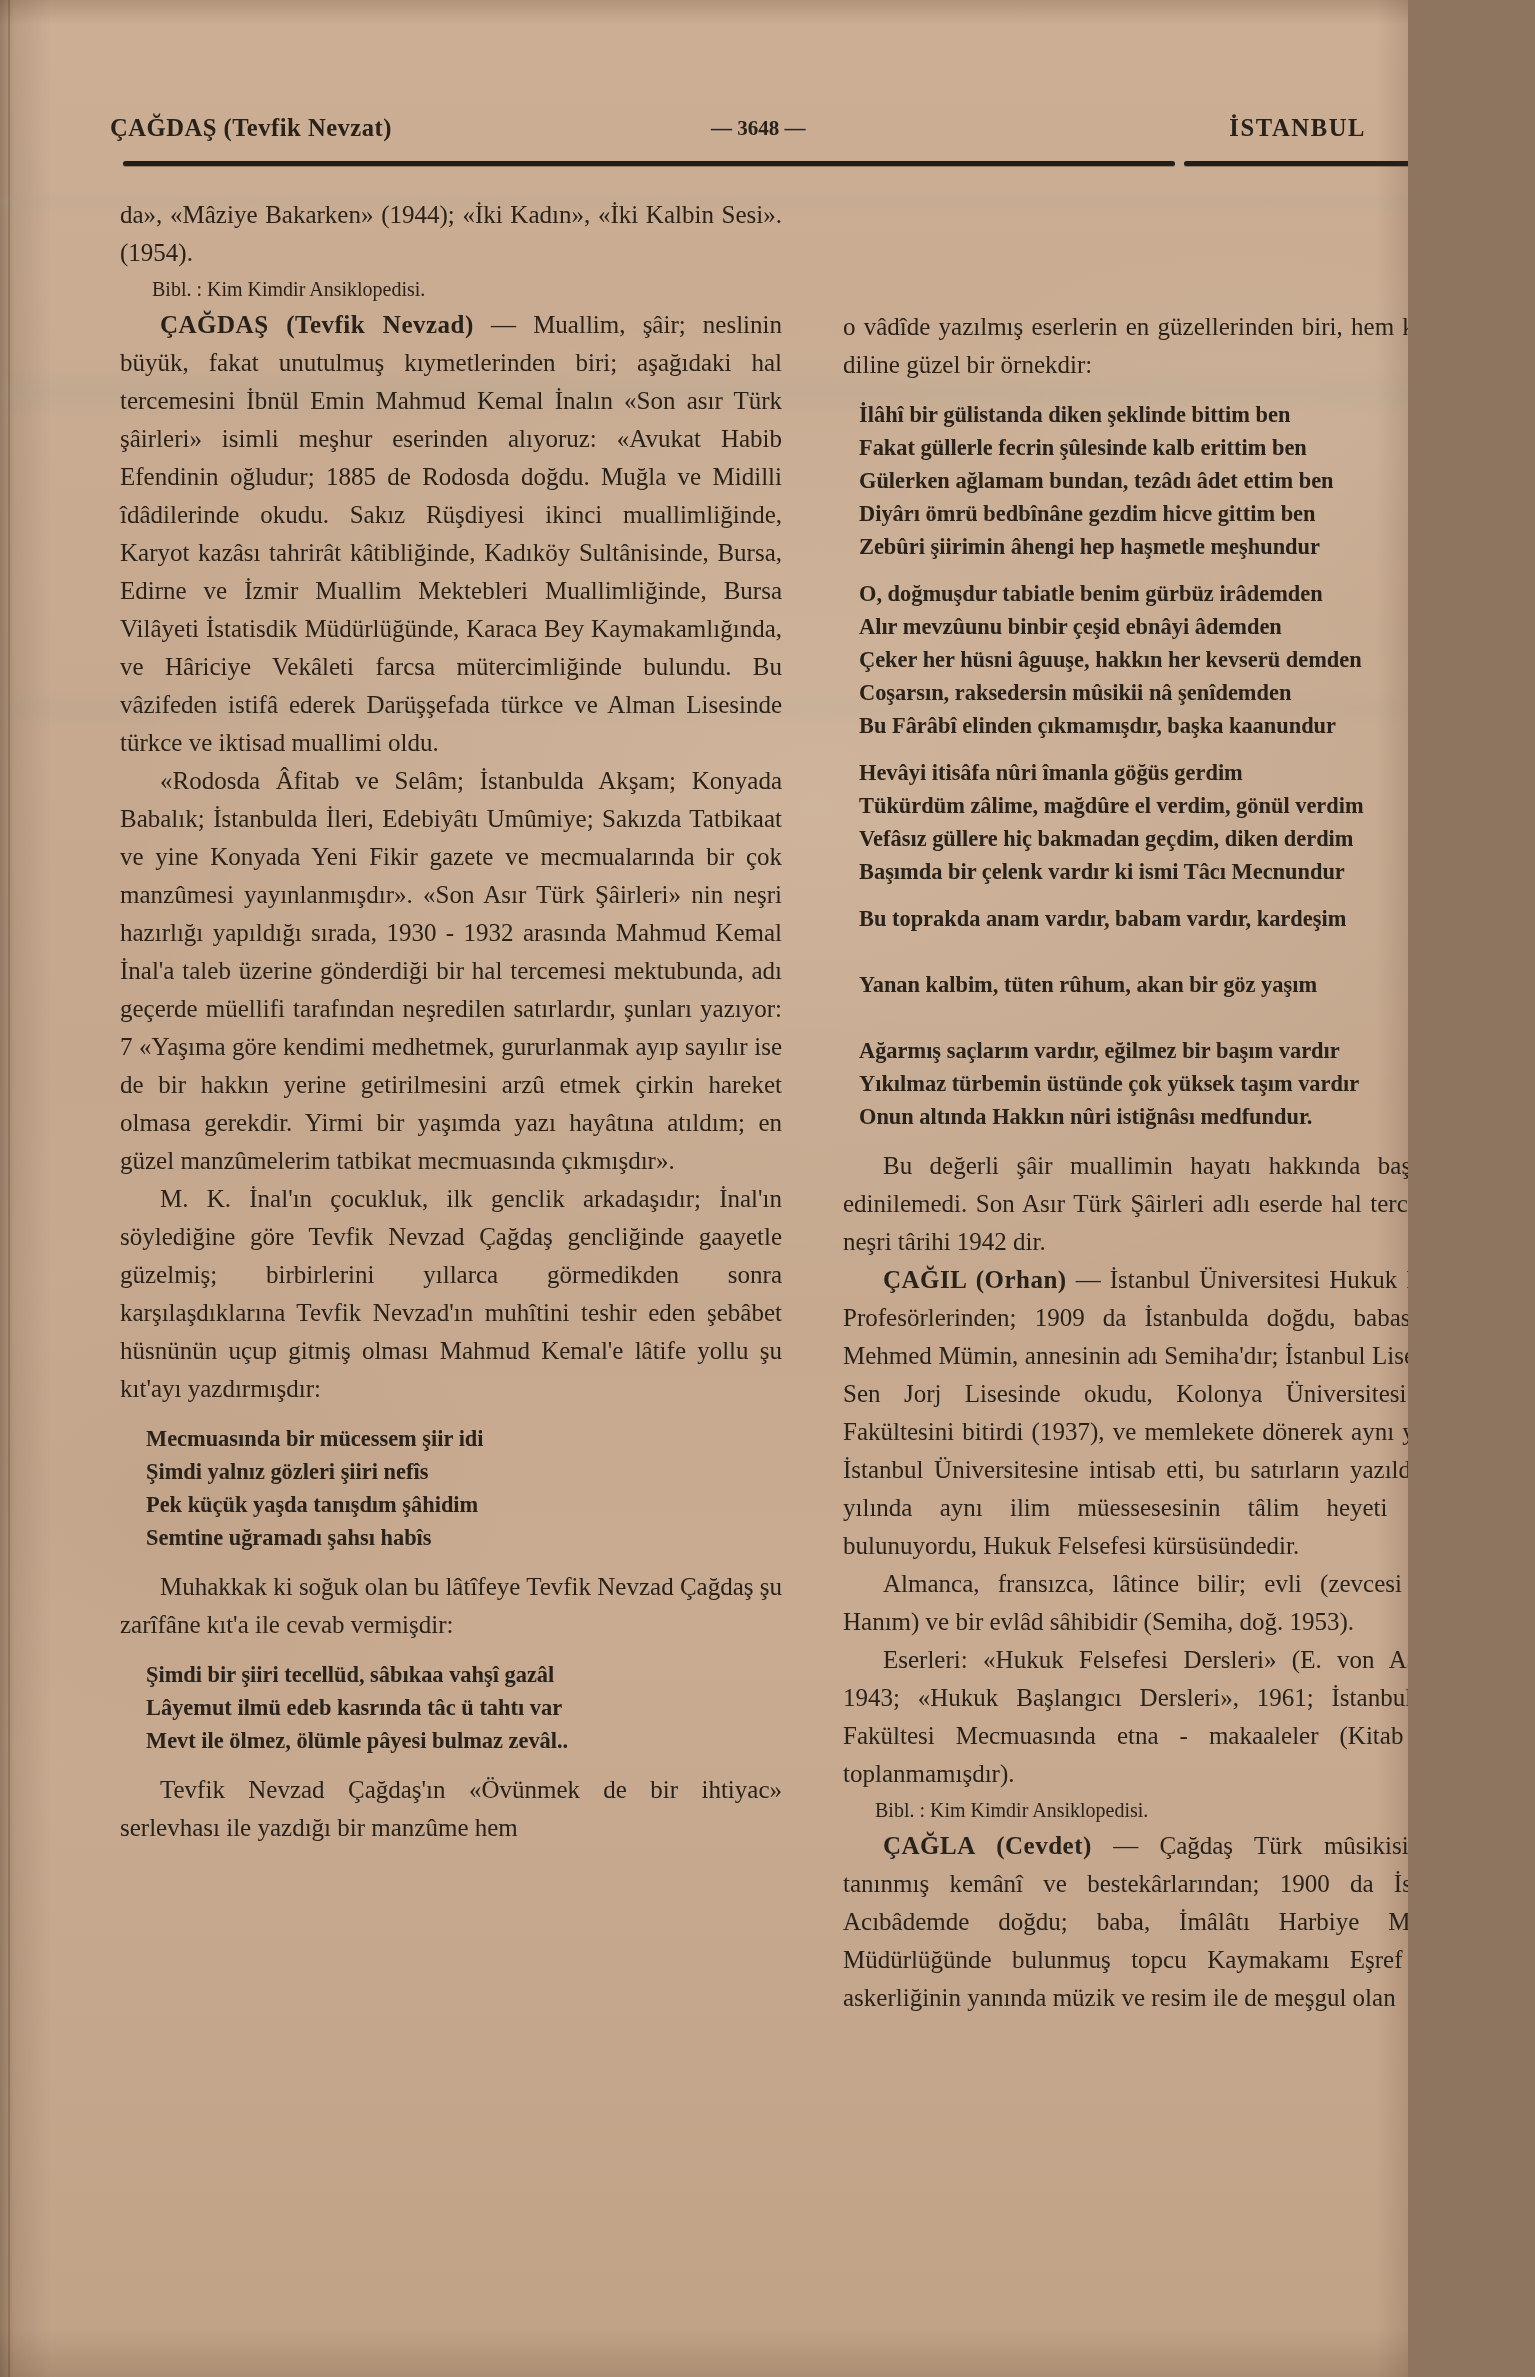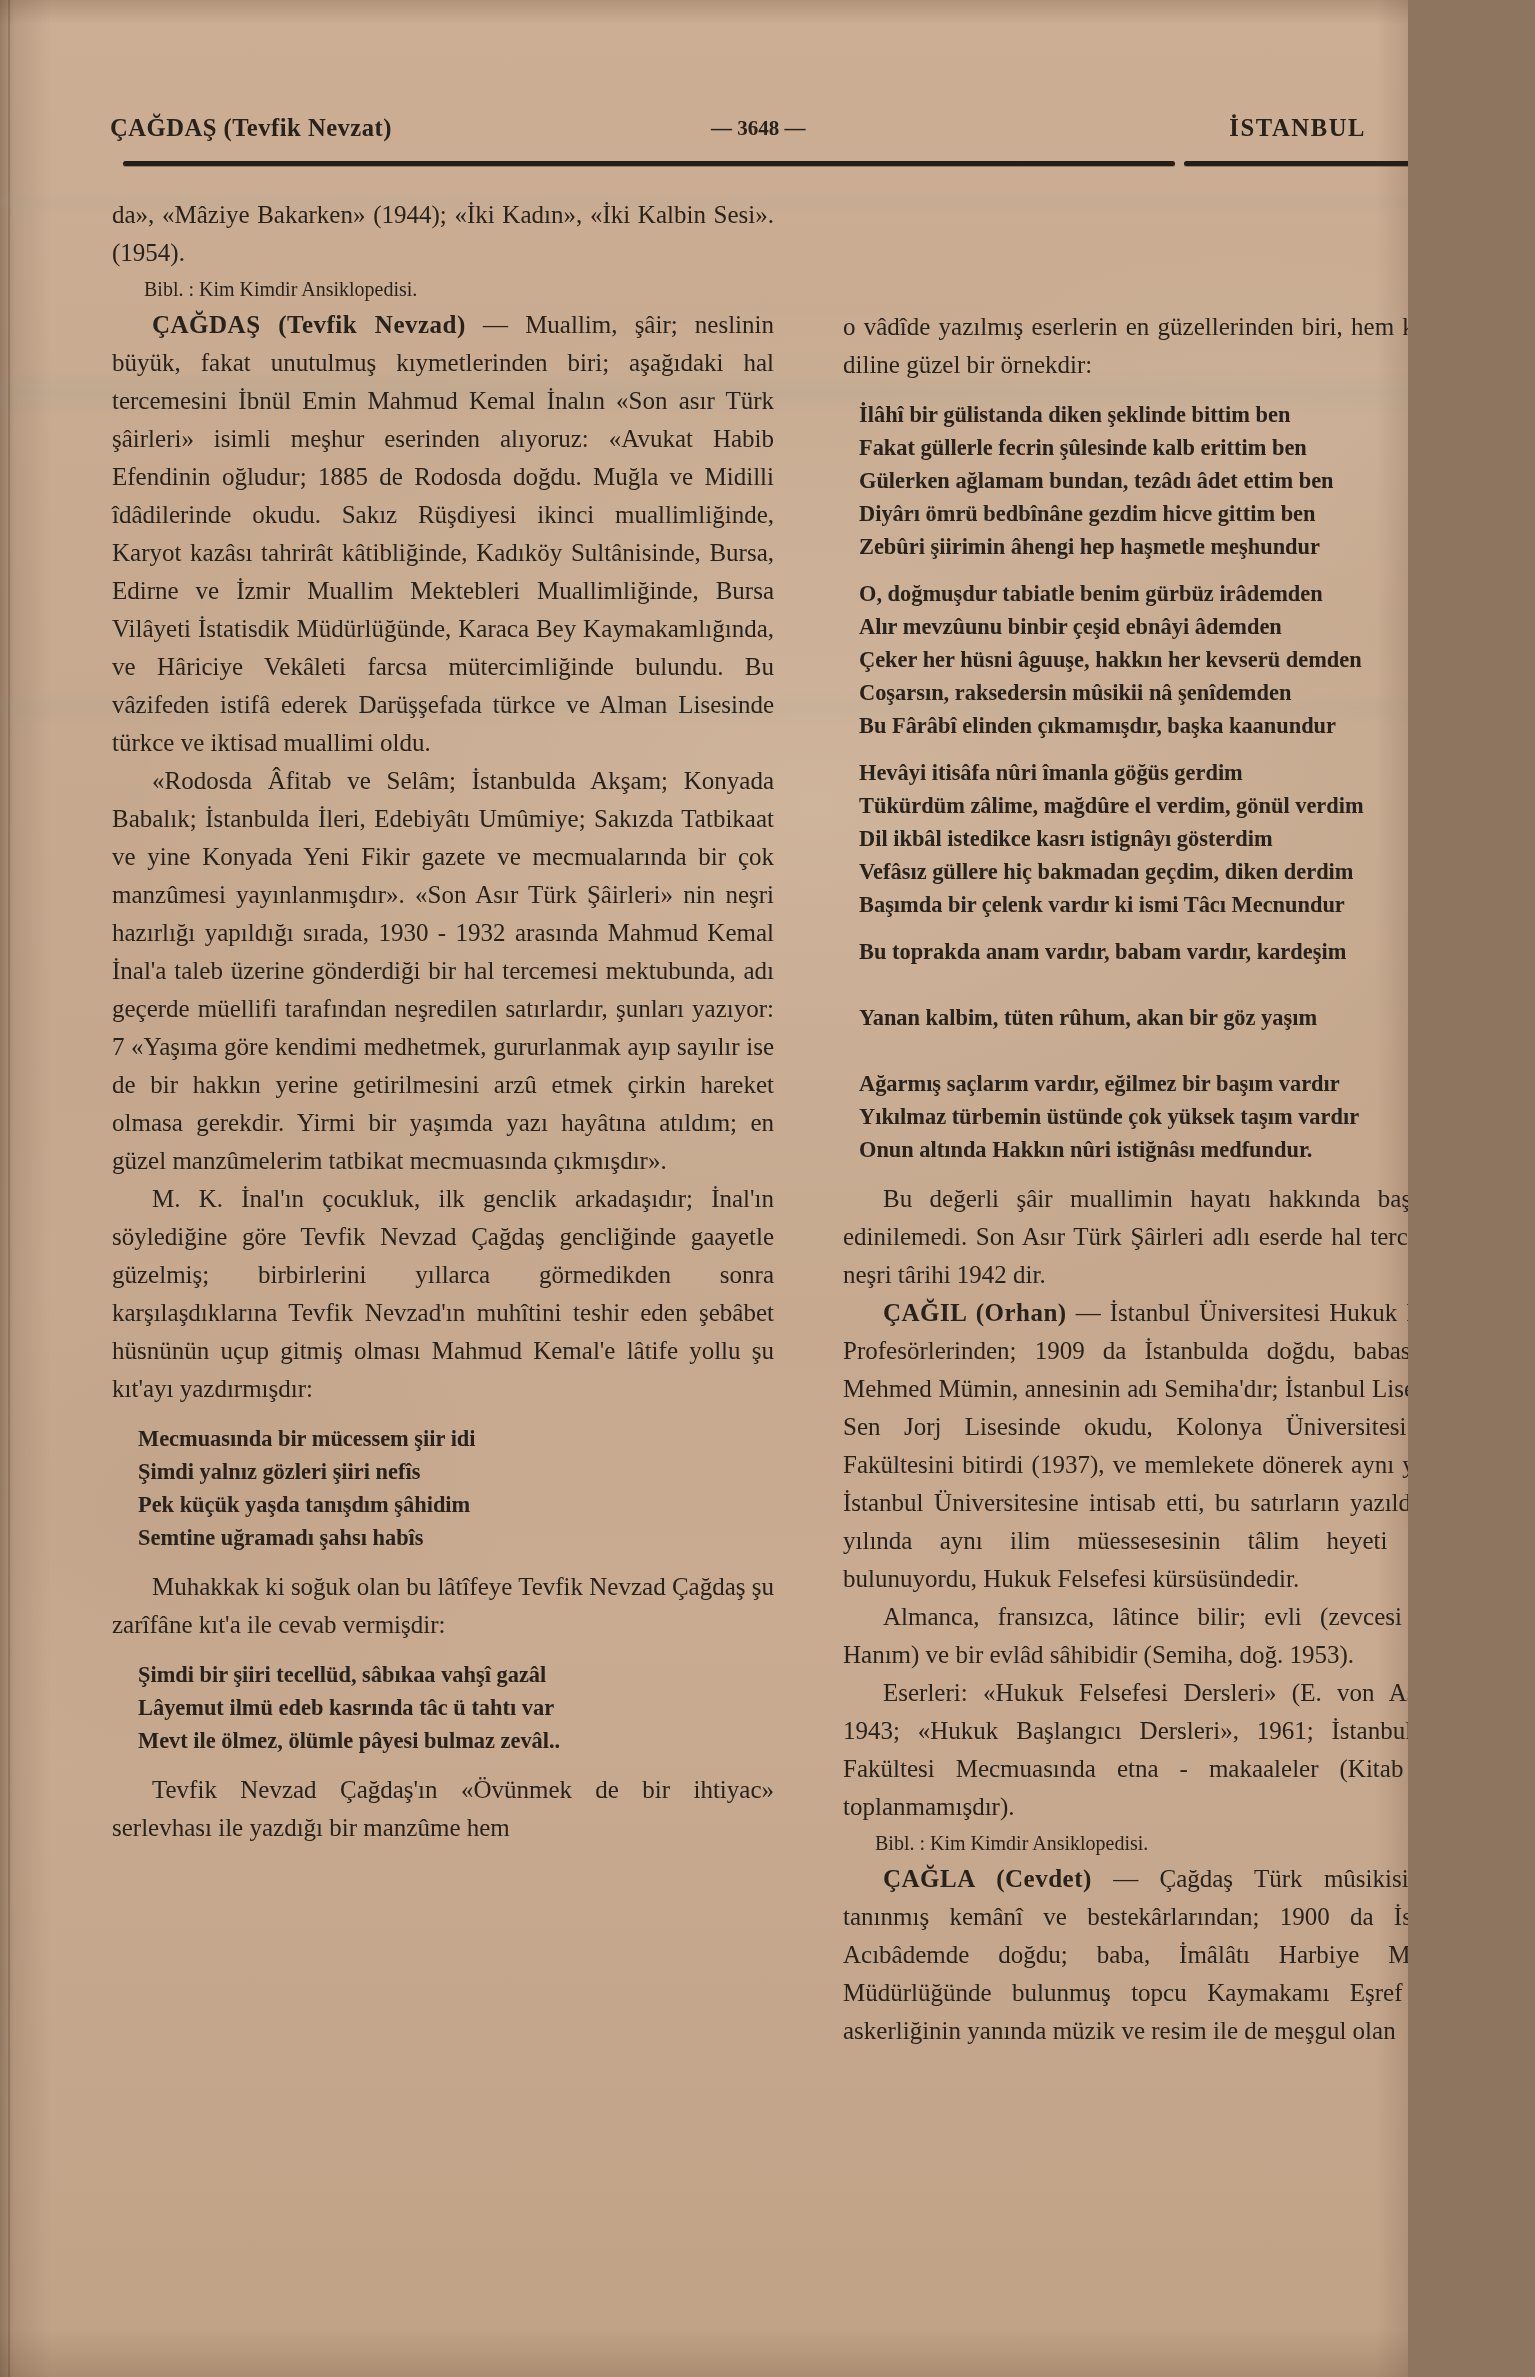--- a/index.html
+++ b/index.html
@@ -33,21 +33,21 @@
   .running-head{position:absolute;top:113px;left:0;width:100%;font-weight:bold;font-size:24.6px;line-height:30px;}
   .rh-left{position:absolute;left:110px;letter-spacing:0.5px;}
   .rh-center{position:absolute;left:711px;width:224px;font-size:21px;}
   .rh-right{position:absolute;right:42px;letter-spacing:1.6px;}
 
   .rule{position:absolute;top:161px;height:5.3px;background:#241e17;border-radius:2.7px;box-shadow:0 1.1px 0.5px rgba(60,40,20,0.35);}
   .rule.left-seg{left:123px;width:1052px;}
   .rule.right-seg{left:1184px;width:310px;}
 
   .column{position:absolute;text-align:justify;font-size:25px;line-height:38px;}
-  .col-left{left:112px;top:196px;width:662px;}
+  .col-left{left:120px;top:196px;width:662px;}
   .col-right{left:843px;top:308px;width:655px;}
 
   .column p{margin:0;text-indent:40px;}
   .column p.cont{text-indent:0;}
   .column p.bibl{font-size:20px;line-height:34px;text-indent:32px;}
   .entry-name{font-weight:bold;letter-spacing:0.5px;}
 
   .poem{font-weight:bold;font-size:22.4px;line-height:33px;margin:14px 0 14px 26px;text-align:left;}
   .col-right .poem{margin-left:16px;}
   .poem-line{white-space:normal;}
@@ -103,21 +103,20 @@
       <div class="poem">
         <div class="poem-line">O, doğmuşdur tabiatle benim gürbüz irâdemden</div>
         <div class="poem-line">Alır mevzûunu binbir çeşid ebnâyi âdemden</div>
         <div class="poem-line">Çeker her hüsni âguuşe, hakkın her kevserü demden</div>
         <div class="poem-line">Coşarsın, raksedersin mûsikii nâ şenîdemden</div>
         <div class="poem-line">Bu Fârâbî elinden çıkmamışdır, başka kaanundur</div>
       </div>
       <div class="poem">
         <div class="poem-line">Hevâyi itisâfa nûri îmanla göğüs gerdim</div>
         <div class="poem-line">Tükürdüm zâlime, mağdûre el verdim, gönül verdim</div>
-        <div class="poem-line">Dil ikbâl istedikce kasrı istignâyı gösterdim</div>
         <div class="poem-line">Vefâsız güllere hiç bakmadan geçdim, diken derdim</div>
         <div class="poem-line">Başımda bir çelenk vardır ki ismi Tâcı Mecnundur</div>
       </div>
       <div class="poem">
         <div class="poem-line">Bu toprakda anam vardır, babam vardır, kardeşim</div>
         <div class="poem-line right">vardır</div>
         <div class="poem-line">Yanan kalbim, tüten rûhum, akan bir göz yaşım</div>
         <div class="poem-line right">vardır</div>
         <div class="poem-line">Ağarmış saçlarım vardır, eğilmez bir başım vardır</div>
         <div class="poem-line">Yıkılmaz türbemin üstünde çok yüksek taşım vardır</div>

